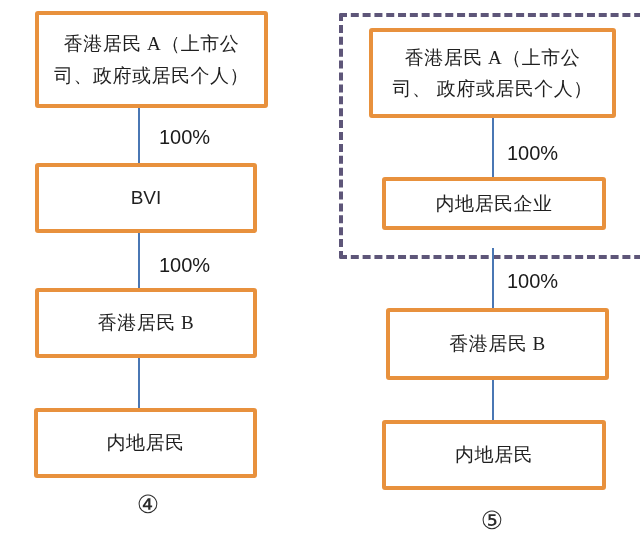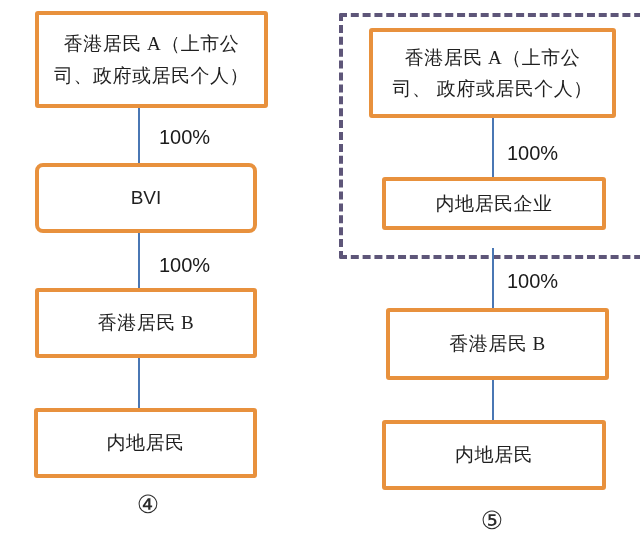--- a/index.html
+++ b/index.html
@@ -23,21 +23,20 @@
     justify-content:center;
     text-align:center;
     font-size:19px;
     line-height:1.65;
     white-space:pre-line;
     letter-spacing:0.5px;
   }
   .node.latin {
     font-family:"Liberation Sans","DejaVu Sans",sans-serif;
     letter-spacing:0;
-    border-radius:8px;
   }
   .connector {
     position:absolute;
     width:2px;
     background:#4a77b4;
   }
   .edge-label {
     position:absolute;
     font-family:"Liberation Sans","DejaVu Sans",sans-serif;
     font-size:20px;

